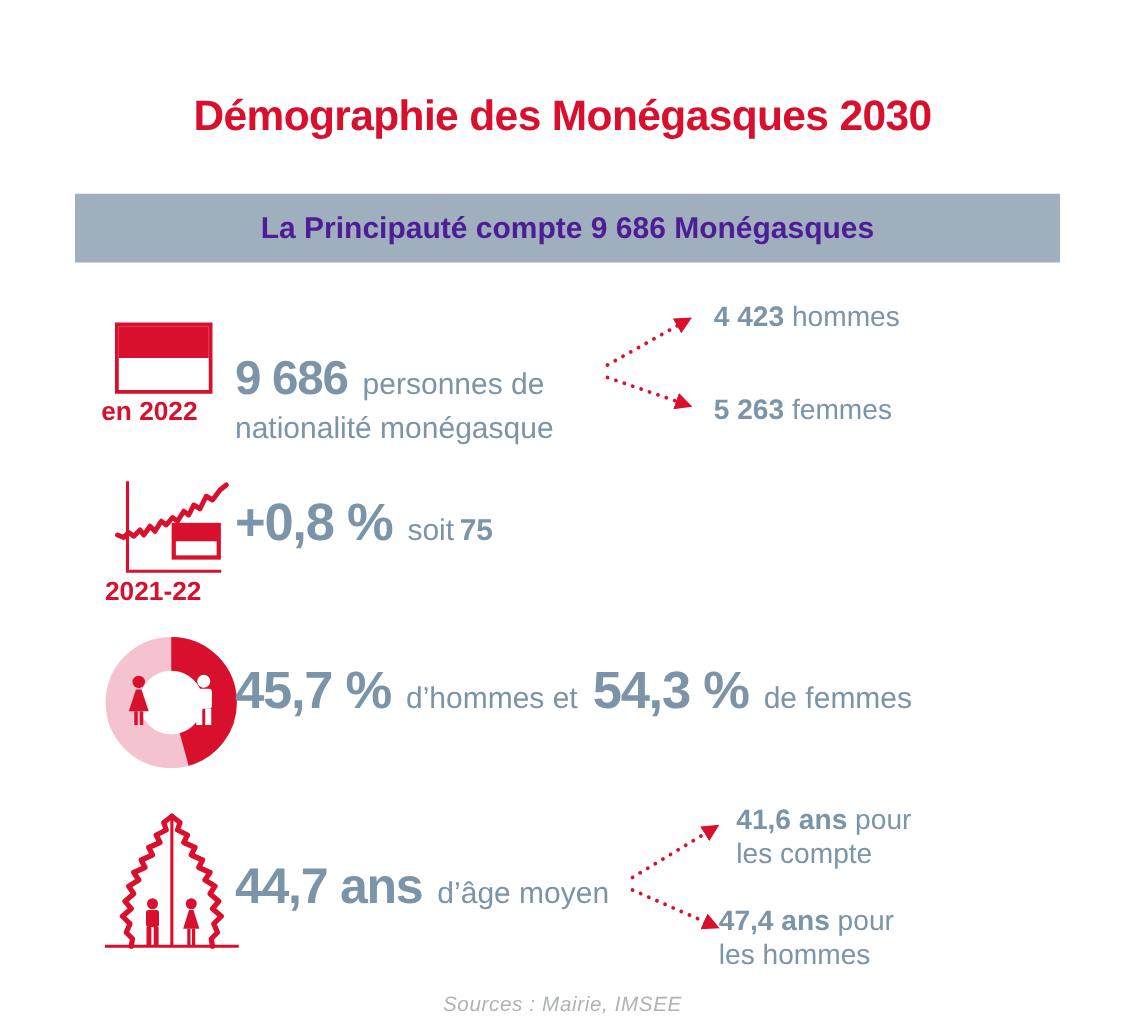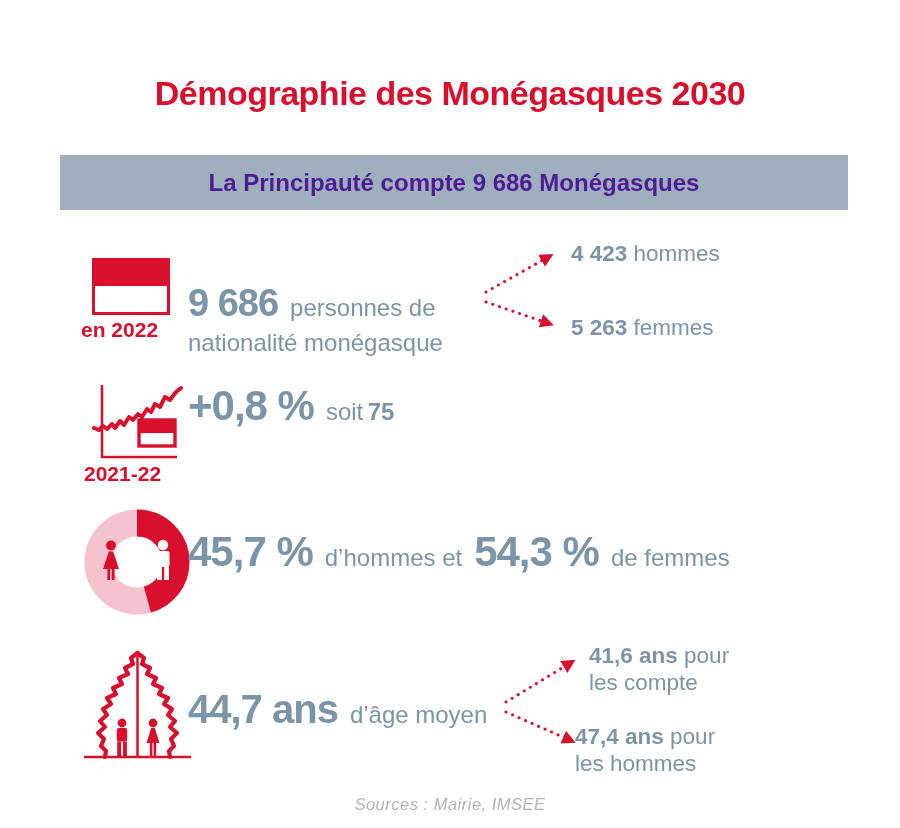--- a/index.html
+++ b/index.html
@@ -96,21 +96,21 @@
 </div>
 
 <svg class="abs" style="left:92px;top:382px;" width="100" height="82" viewBox="0 0 100 82">
   <path class="axisline" d="M 10 3 L 10 75 L 85 75"></path>
   <path class="curveline" d="M 2 46 L 7 48 L 11 44 L 15 47 L 20 42 L 23 46 L 28 39 L 32 43 L 37 35 L 41 38 L 46 32 L 50 35 L 55 27 L 59 30 L 63 22 L 68 25 L 73 15 L 78 18 L 84 10 L 89 6"></path>
   <rect x="47" y="38" width="36" height="26" fill="#fff" class="red-stroke" stroke-width="3.4"></rect>
   <rect x="47" y="38" width="36" height="13" class="red-fill"></rect>
 </svg>
 <div class="abs icon-caption" style="left:84px;top:462px;width:110px;">2021-22</div>
 
-<div class="abs stat-line" style="left:188px;top:382px;">
+<div class="abs stat-line" style="left:188px;top:394px;">
   <span class="num-xl">+0,8 %</span><span class="gap"></span>
   <span class="reg">soit</span>&nbsp;
   <span class="reg bold">75</span>&nbsp;
 </div>
 
 <svg class="abs" style="left:84px;top:509px;" width="106" height="106" viewBox="0 0 106 106">
   <circle class="pink-stroke" cx="53" cy="53" r="39" stroke-width="27" fill="none"></circle>
   <circle class="red-stroke" cx="53" cy="53" r="39" stroke-width="27" fill="none" pathLength="100" transform="rotate(-90 53 53)" stroke-dasharray="45.7 54.3"></circle>
   <g class="red-fill" transform="translate(27,53)">
     <circle cx="0" cy="-16.5" r="5"></circle>

